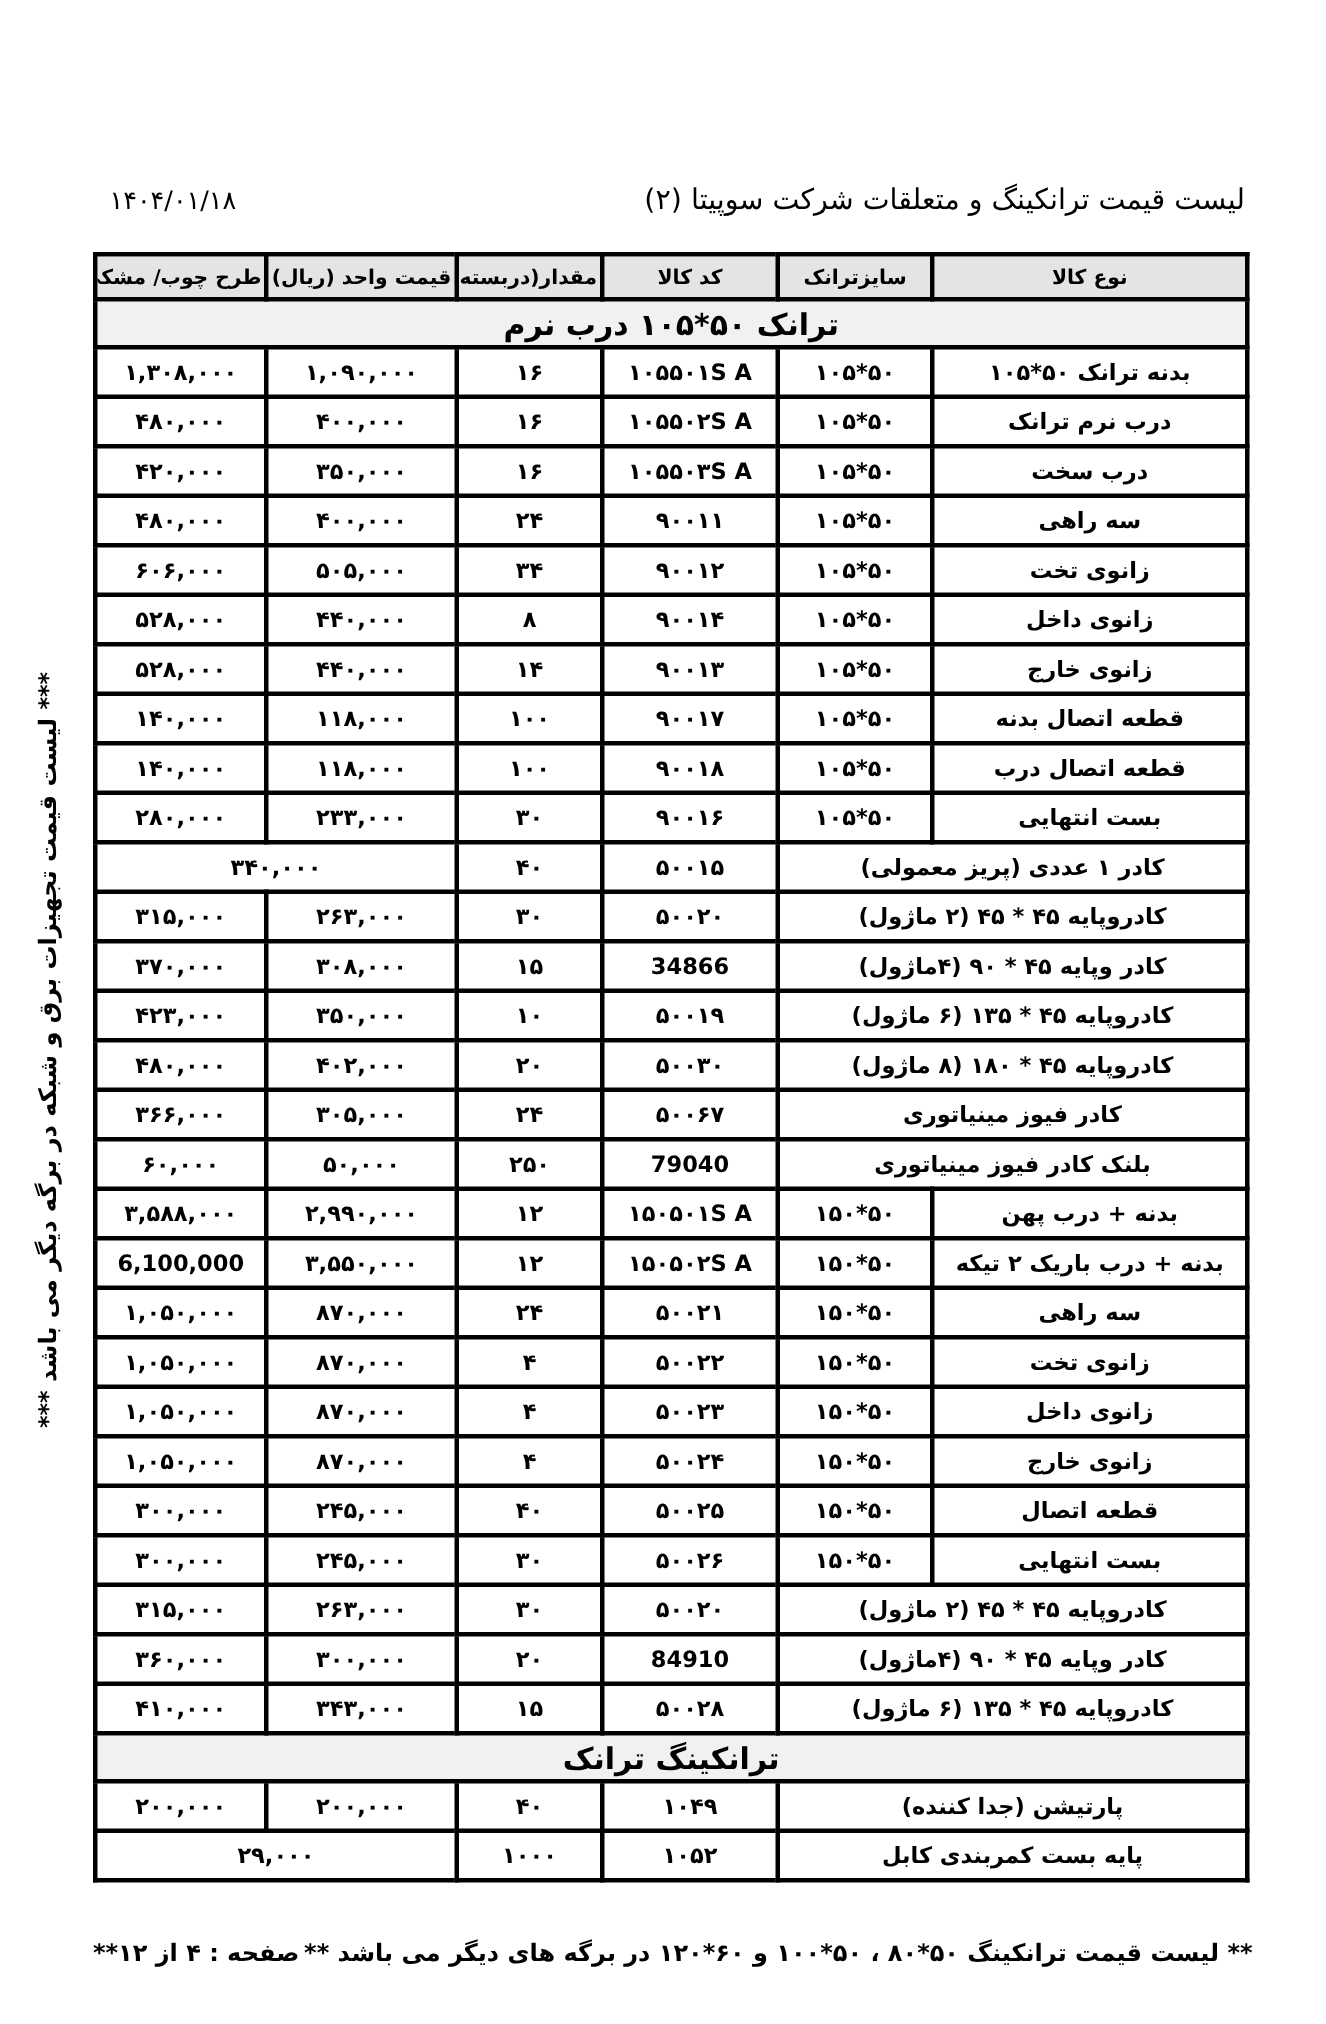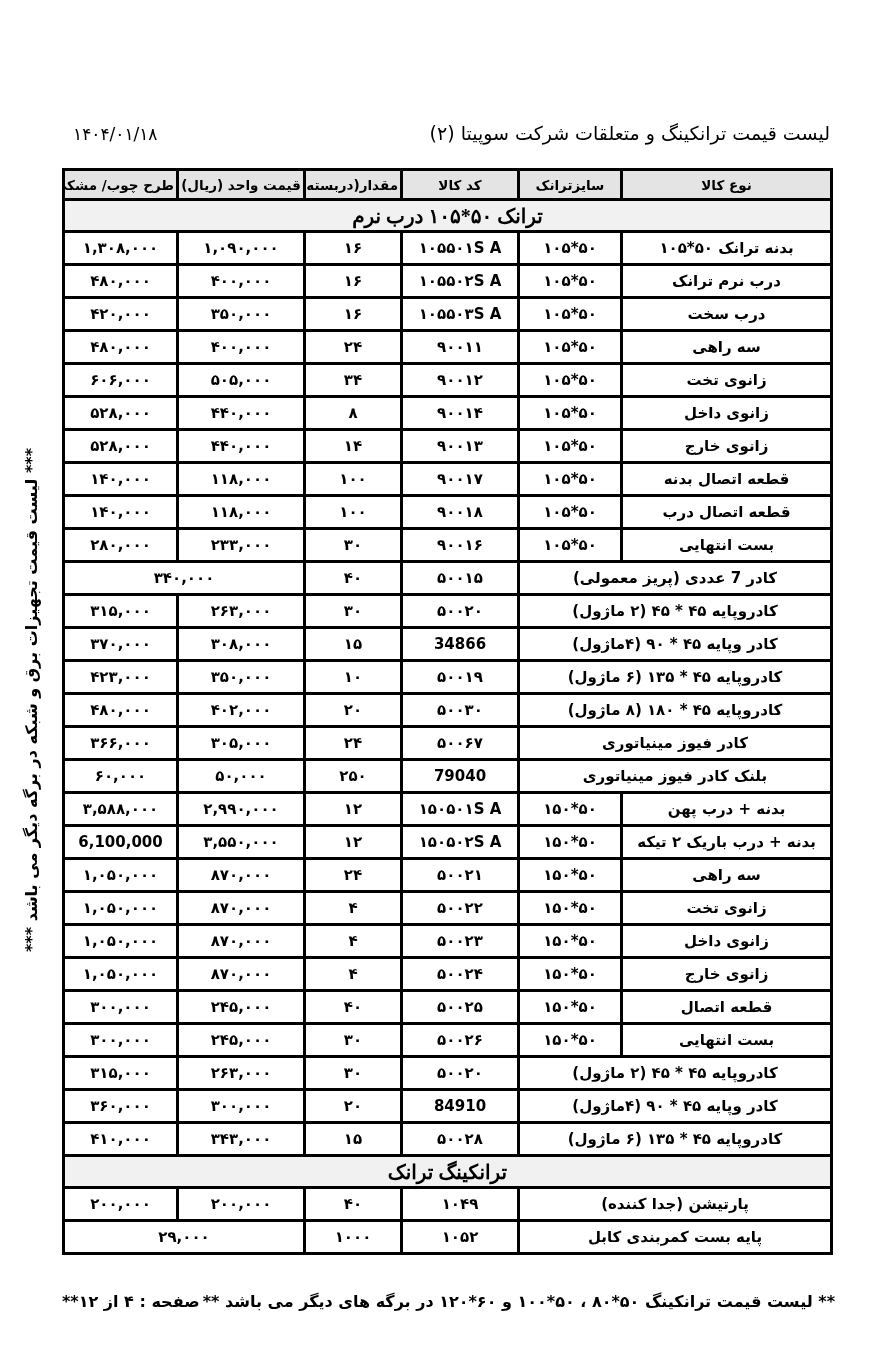--- a/index.html
+++ b/index.html
@@ -16,21 +16,21 @@
   
   table.price{
     position:absolute;top:168px;left:62px;width:768px;
     border-collapse:collapse;table-layout:fixed;background:#fff;
   }
   table.price td, table.price th{
     border:3px solid #000;text-align:center;vertical-align:middle;
     padding:0 2px;font-weight:bold;overflow:hidden;white-space:nowrap;
   }
   table.price th{height:27px;background:#e4e4e4;font-size:13.5px;}
-  tr.section td{height:29px;background:#f1f1f1;font-size:20px;font-family:Liberation Serif, serif;}
+  tr.section td{height:29px;background:#f1f1f1;font-size:20px;}
   tr.item td{height:30px;font-size:15px;background:#fff;}
   
   .side-note{
     position:absolute;left:-283px;top:682px;width:630px;height:36px;
     line-height:36px;text-align:center;font-size:16px;font-weight:bold;
     transform:rotate(-90deg);white-space:nowrap;
   }
   
   .footer{
     position:absolute;top:1292px;left:62px;width:773px;
@@ -147,21 +147,21 @@
         </tr>
         <tr class="item">
           <td>بست انتهایی</td>
           <td>۵۰*۱۰۵</td>
           <td>۹۰۰۱۶</td>
           <td>۳۰</td>
           <td>۲۳۳,۰۰۰</td>
           <td>۲۸۰,۰۰۰</td>
         </tr>
         <tr class="item">
-          <td colspan="2">کادر 7 عددی (پریز معمولی)</td>
+          <td colspan="2">کادر ۱ عددی (پریز معمولی)</td>
           <td>۵۰۰۱۵</td>
           <td>۴۰</td>
           <td colspan="2">۳۴۰,۰۰۰</td>
         </tr>
         <tr class="item">
           <td colspan="2">کادروپایه ۴۵ * ۴۵ (۲ ماژول)</td>
           <td>۵۰۰۲۰</td>
           <td>۳۰</td>
           <td>۲۶۳,۰۰۰</td>
           <td>۳۱۵,۰۰۰</td>

